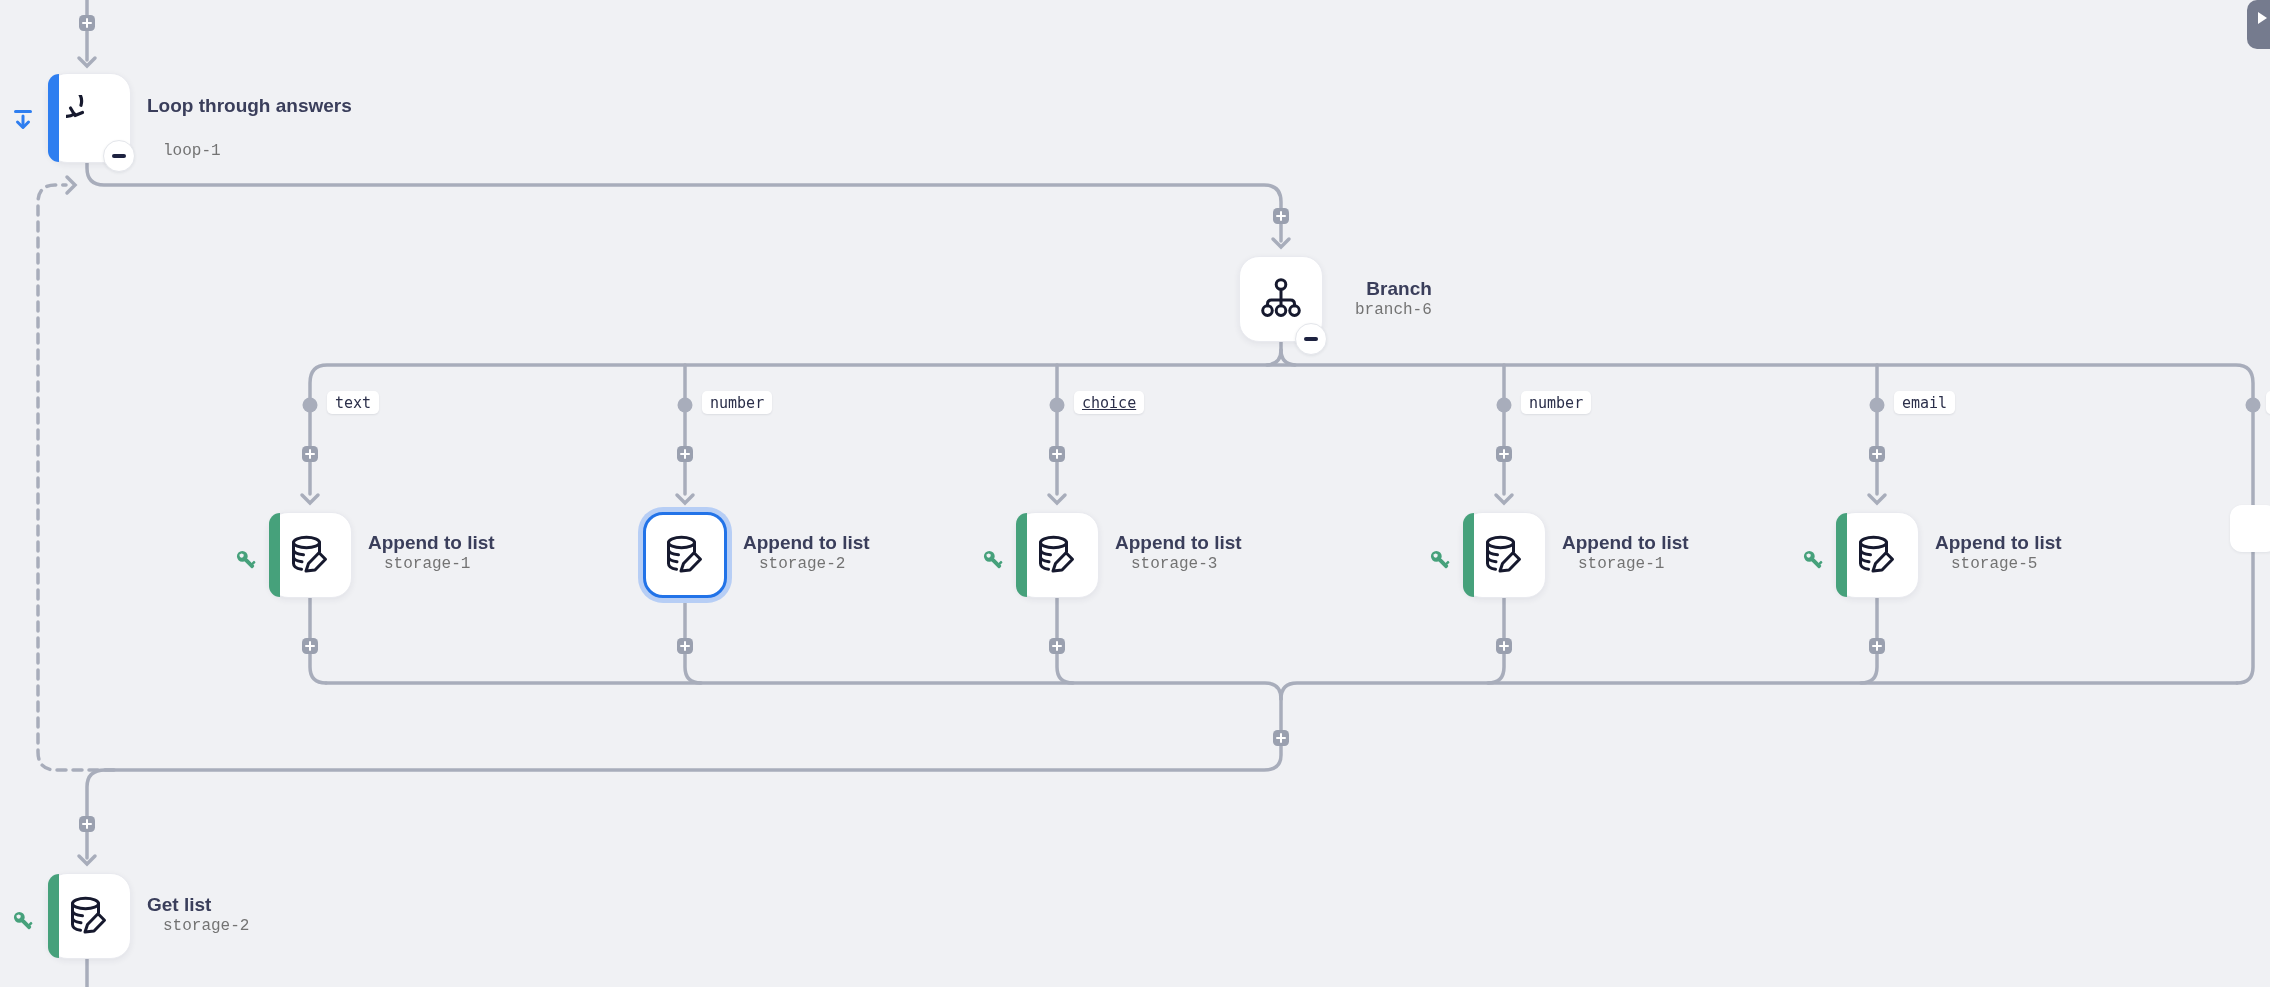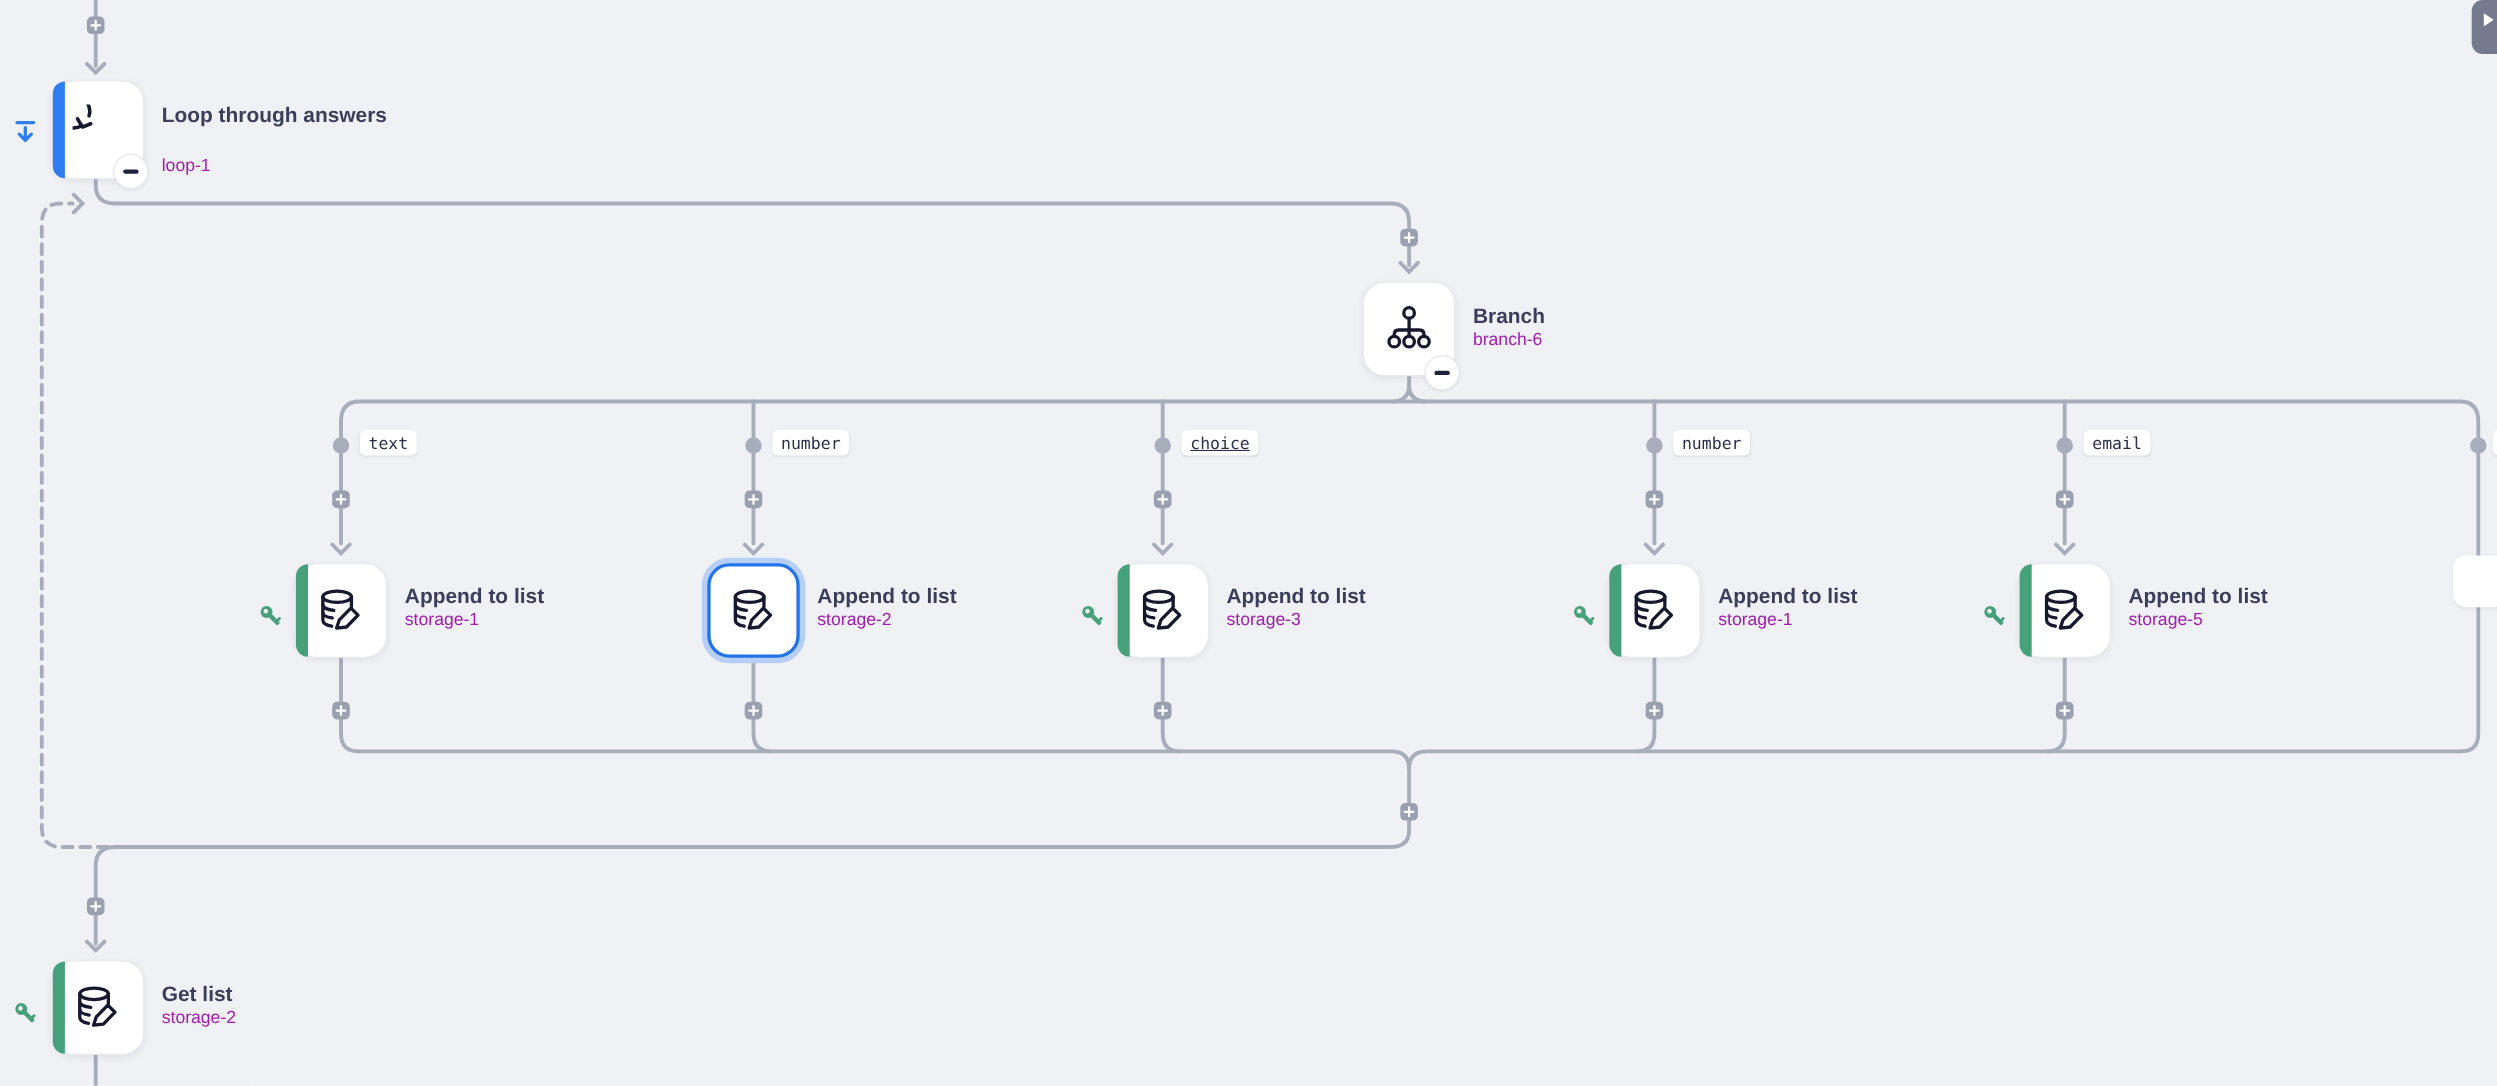--- a/index.html
+++ b/index.html
@@ -52,21 +52,21 @@
     position:absolute;left:55px;top:66px;z-index:5;
     width:30px;height:30px;border-radius:50%;
     background:#ffffff;border:1px solid #e4e6eb;
     box-shadow:0 1px 3px rgba(40,45,70,0.08);
     display:flex;align-items:center;justify-content:center;
   }
   .minus-badge i{display:block;width:14px;height:3.6px;background:#1d2240;border-radius:2px;}
 
   .node-meta{position:absolute;z-index:4;display:flex;flex-direction:column;gap:4px;}
   .node-title{font-size:19px;font-weight:700;color:#3a3e5b;line-height:1;white-space:nowrap;}
-  .node-id{font-family:Liberation Sans, sans-serif;font-size:16px;color:#a21caf;line-height:1;white-space:nowrap;}
+  .node-id{font-family:Liberation Mono, monospace;font-size:16px;color:#737373;line-height:1;white-space:nowrap;margin-left:16px;}
 
   
   .pill{
     position:absolute;z-index:4;top:391px;height:23px;
     background:#ffffff;border-radius:5px;
     box-shadow:0 1px 2px rgba(40,45,70,0.10);
     display:flex;align-items:center;
     padding:0 8px;
     font-family:"DejaVu Sans Mono", monospace;
     font-size:15px;color:#2b2f4a;
@@ -213,21 +213,21 @@
           <circle cx="-13.5" cy="11.6" r="4.8"></circle>
           <circle cx="0" cy="11.6" r="4.8"></circle>
           <circle cx="13.5" cy="11.6" r="4.8"></circle>
         </g>
       </svg>
     </span>
     <div class="minus-badge">
         <i></i>
       </div>
   </div>
-  <div class="node-meta" style="left:1339px;top:279px;">
+  <div class="node-meta" style="left:1339px;top:279px;text-align:right;">
     <span class="node-title">Branch</span>
     <span class="node-id">branch-6</span>
   </div>
 
   <div class="pill" style="left:327px;">
       <span>text</span>
     </div>
   <div class="pill" style="left:702px;">
       <span>number</span>
     </div>

